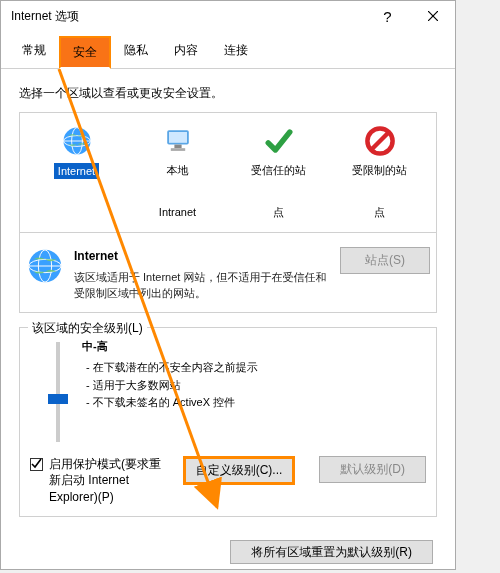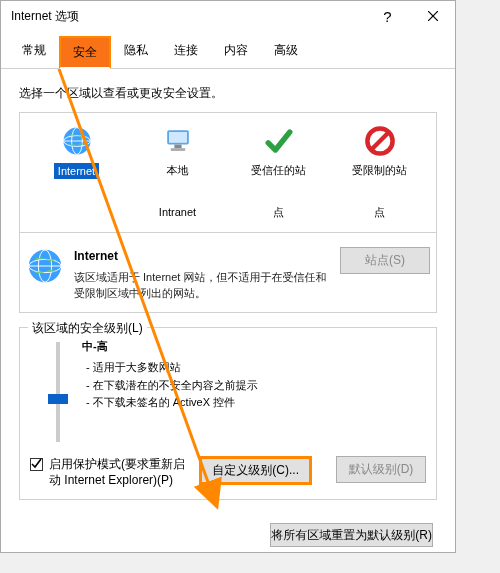--- a/index.html
+++ b/index.html
@@ -23,21 +23,21 @@
   .zone-item.selected .zone-caption { background: #0a62c9; color: #fff; display: inline-block; padding: 1px 4px; }
   .zone-icon { width: 36px; height: 36px; margin: 0 auto 4px auto; }
   .zone-caption { display: inline-block; }
   .zone-sub { display: block; margin-top: 28px; }
   
   .zone-info { display: flex; align-items: flex-start; padding: 14px 6px 10px 6px; border: 1px solid #d0d0d0; border-top: none; gap: 10px; }
   .zone-info-icon { width: 38px; height: 38px; flex-shrink: 0; }
   .zone-info-text { flex: 1; line-height: 1.5; }
   .zone-info-title { font-weight: bold; margin-bottom: 4px; }
   .zone-info-desc { font-size: 11px; color: #222; }
-  .btn { background: #e1e1e1; border: 1px solid #adadad; padding: 4px 0; font-size: 12px; cursor: pointer; min-width: 90px; text-align: center; }
+  .btn { background: #e1e1e1; border: 1px solid #adadad; padding: 4px 20px; font-size: 12px; cursor: pointer; min-width: 90px; text-align: center; }
   .btn.disabled { color: #888; }
   .btn.highlighted { border: 3px solid #ff8800; padding: 3px 10px; }
   
   .groupbox { border: 1px solid #d0d0d0; margin-top: 14px; padding: 10px 10px 10px 10px; position: relative; }
   .groupbox-title { position: absolute; top: -8px; left: 8px; background: #fff; padding: 0 4px; font-size: 12px; }
   .allowed-line { margin: 4px 0 8px 18px; font-size: 12px; }
   .slider-row { display: flex; align-items: flex-start; gap: 14px; margin-left: 18px; }
   .slider { width: 20px; height: 100px; position: relative; margin-top: 4px; }
   .slider-track { position: absolute; left: 8px; top: 0; bottom: 0; width: 4px; background: #ccc; }
   .slider-thumb { position: absolute; left: 0; width: 20px; height: 10px; background: #0a62c9; top: 52px; }
@@ -68,23 +68,22 @@
             <line x1="10" y1="0" x2="0" y2="10" stroke="#000" stroke-width="1.2"></line>
           </svg>
       </span>
     </div>
   </div>
 
   <div class="tabs">
     <div class="tab">常规</div>
     <div class="tab active">安全</div>
     <div class="tab">隐私</div>
+    <div class="tab">内容</div>
     <div class="tab">连接</div>
-    <div class="tab">内容</div>
-    <div class="tab">高级</div>
   </div>
 
   <div class="content">
 
     <div class="zone-label">选择一个区域以查看或更改安全设置。</div>
 
     <div class="zone-row-box">
       <div class="zone-row">
         <div class="zone-item selected">
           <div class="zone-icon">
@@ -155,22 +154,22 @@
       <div class="groupbox-title">该区域的安全级别(L)</div>
 
 
       <div class="slider-row">
         <div class="slider">
           <div class="slider-track"></div>
           <div class="slider-thumb"></div>
         </div>
         <div class="slider-info">
           <div class="slider-level">中-高</div>
+          <div class="slider-bullet">- 在下载潜在的不安全内容之前提示</div>
           <div class="slider-bullet">- 适用于大多数网站</div>
-          <div class="slider-bullet">- 在下载潜在的不安全内容之前提示</div>
           <div class="slider-bullet">- 不下载未签名的 ActiveX 控件</div>
         </div>
       </div>
 
       <div class="protected-row">
         <label class="protected-check">
           <span class="checkbox">
             <span>
               <svg viewBox="0 0 13 13">
                   <path d="M2 7 L5 10 L11 2" stroke="#000" stroke-width="1.6" fill="none"></path>

